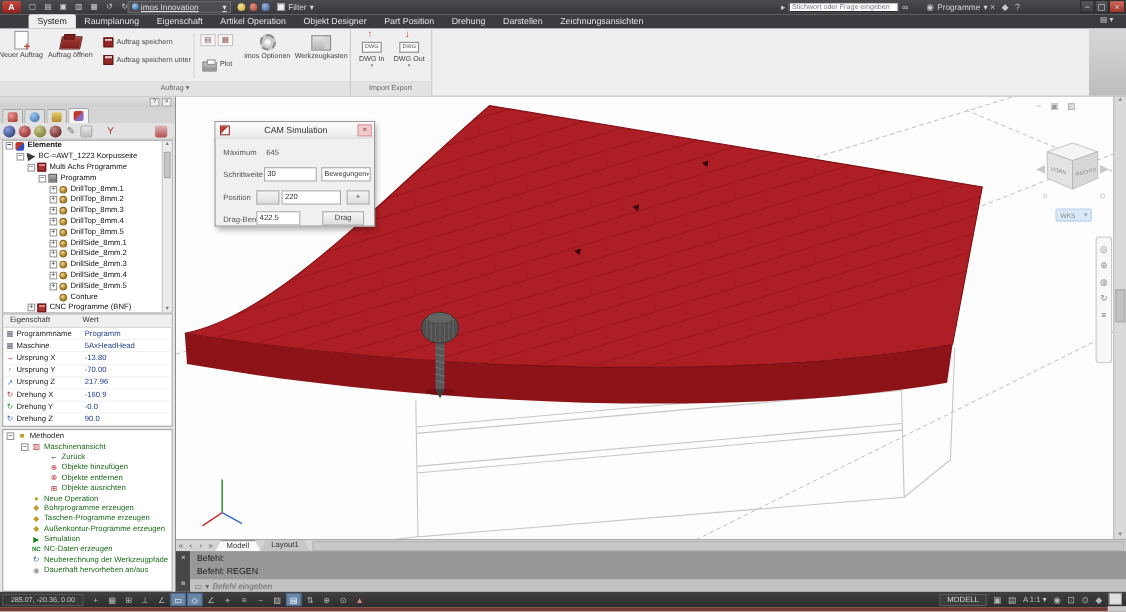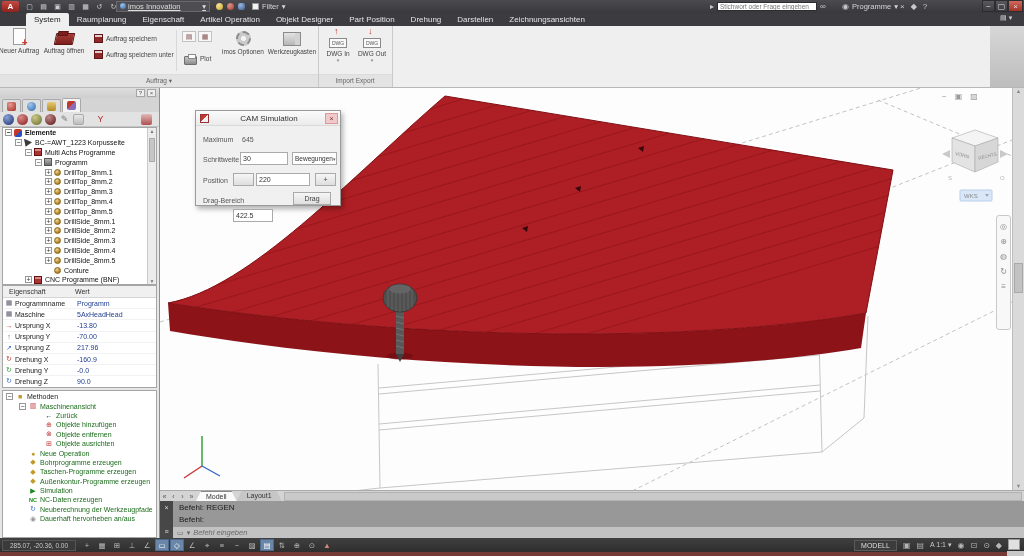--- a/index.html
+++ b/index.html
@@ -423,21 +423,21 @@
     <input class="dinput" style="left: 44px; top: 41px; width: 48px;" value="30">
     <div class="ddrop" style="left:96px;top:41px;width:45px;">
       <span>Bewegungen</span>
       <span style="font-size:5px;color:#666;">▾</span>
     </div>
     <span class="dlbl" style="top:66px;">Position</span>
     <div class="dbtn" style="left:37px;top:62px;width:21px;"></div>
     <input class="dinput" style="left: 60px; top: 62px; width: 54px;" value="220">
     <div class="dbtn" style="left:119px;top:62px;width:21px;">+</div>
     <span class="dlbl" style="top:86px;">Drag-Bereich</span>
-    <input class="dinput" style="left: 37px; top: 81px; width: 40px; margin-top: 17px;" value="422.5">
+    <input class="dinput" style="left: 37px; top: 81px; width: 40px;" value="422.5">
     <div class="dbtn" style="left:97px;top:81px;width:38px;">Drag</div>
   </div>
 
   <div id="palette" class="abs">
     <div id="phead">
       <span class="phbtn">?</span>
       <span class="phbtn">×</span>
     </div>
     <div id="ptabs">
 
@@ -724,22 +724,22 @@
     <span class="mtab active">Modell</span>
     <span class="mtab inactive">Layout1</span>
     <span id="mtabrest"></span>
   </div>
 
   <div id="cmdgrip" class="abs">
     <span>×</span>
     <span>≡</span>
   </div>
   <div id="cmdhist" class="abs">
+    <div>Befehl:</div>
     <div>Befehl: REGEN</div>
-    <div>Befehl:</div>
   </div>
   <div id="cmdinput" class="abs">
     <span class="kico">▭</span>
     <span class="kico">▾</span>
     <span class="hint">Befehl eingeben</span>
   </div>
 
   <div id="statusbar" class="abs">
     <div id="coords">285.07, -20.36, 0.00</div>
     <div id="toggles">

